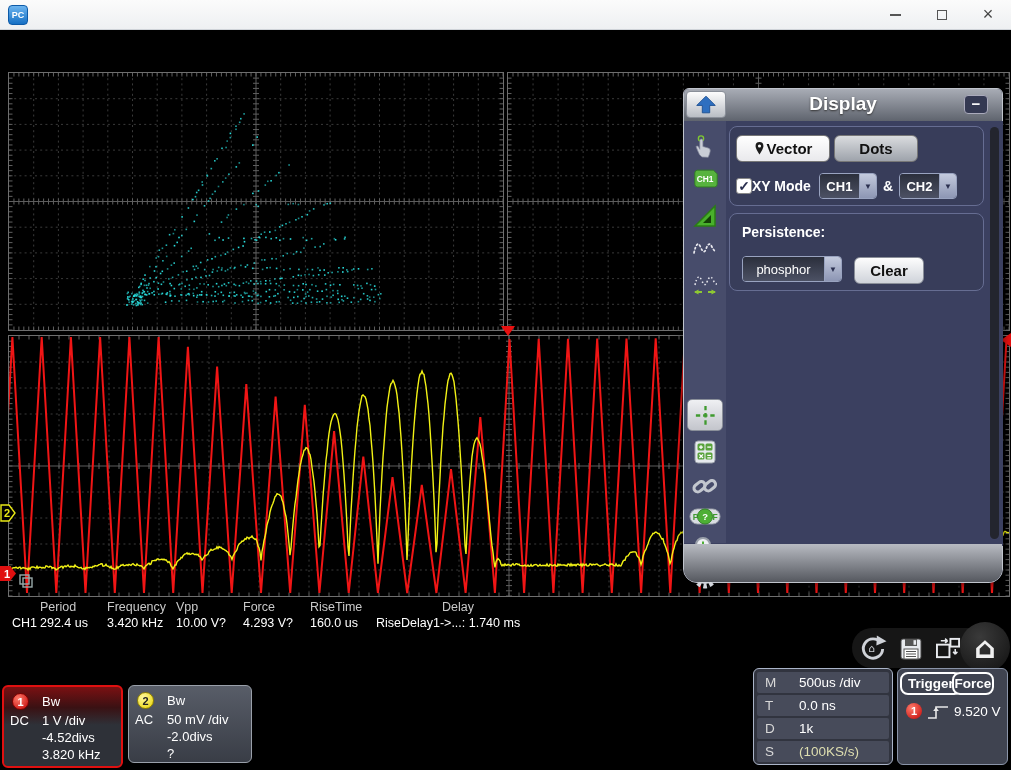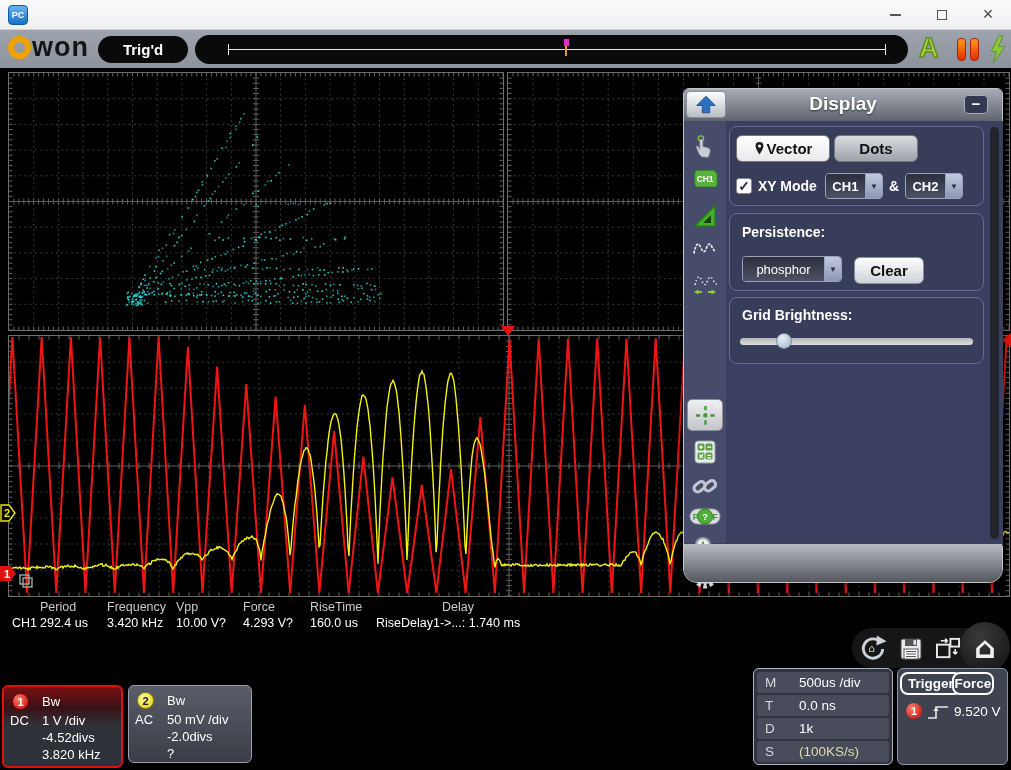--- a/index.html
+++ b/index.html
@@ -158,44 +158,20 @@
     <div id="pc-icon">PC</div>
     <div class="winbtn" id="btn-min" style="left:873px;">
         <span></span>
       </div>
     <div class="winbtn" id="btn-max" style="left:920px;">
         <span></span>
       </div>
     <div class="winbtn" id="btn-close" style="left:966px;font-size:18px;">×</div>
   </div>
 
-  <div id="toolbar">
-    <div id="logo">
-      <span class="logo-ring"></span>
-        <span class="logo-text">won</span>
-    </div>
-    <div id="trig-pill">Trig'd</div>
-    <div id="pos-pill">
-      <div id="pos-line"></div>
-      <div class="pos-endtick" style="left:33px;"></div>
-      <div class="pos-endtick" style="left:690px;"></div>
-      <div id="pos-trig-marker" style="left:369px;"></div>
-      <div id="pos-trig-tick" style="left:370px;"></div>
-    </div>
-    <div id="auto-btn">A</div>
-    <div id="pause-btn">
-      <span class="pause-bar"></span>
-        <span class="pause-bar"></span>
-    </div>
-    <div id="force-acq-btn">
-      <svg width="20" height="29" viewBox="0 0 20 30">
-          <polygon points="11,1 3,17 8.5,17 5,29 17,12 10.5,12 15,1" fill="#8dc63f" stroke="#5f9420" stroke-width="1"></polygon>
-        </svg>
-    </div>
-  </div>
 
   <div id="stage">
 
     <div class="gridwin" style="left:8px;top:4px;width:496px;height:259px;">
       <svg id="xy-svg" class="gridsvg" width="494" height="257" viewBox="0 0 494 257">
           <path d="M24.7 0V257M49.4 0V257M74.1 0V257M98.8 0V257M123.5 0V257M148.2 0V257M172.9 0V257M197.6 0V257M222.29999999999998 0V257M271.7 0V257M296.4 0V257M321.09999999999997 0V257M345.8 0V257M370.5 0V257M395.2 0V257M419.9 0V257M444.59999999999997 0V257M469.3 0V257M0 25.7H494M0 51.4H494M0 77.1H494M0 102.8H494M0 154.2H494M0 179.9H494M0 205.6H494M0 231.29999999999998H494" stroke="#3a3a3a" fill="none" stroke-width="1" stroke-dasharray="2 3.2"></path>
           <path d="M247 0V257M0 128.5H494" stroke="#5c5c5c" fill="none" stroke-width="1"></path>
           <path d="M4.9399999999999995 125.5V131.5M4.9399999999999995 0V3.5M4.9399999999999995 253.5V257M9.879999999999999 125.5V131.5M9.879999999999999 0V3.5M9.879999999999999 253.5V257M14.819999999999999 125.5V131.5M14.819999999999999 0V3.5M14.819999999999999 253.5V257M19.759999999999998 125.5V131.5M19.759999999999998 0V3.5M19.759999999999998 253.5V257M24.699999999999996 125.5V131.5M24.699999999999996 0V3.5M24.699999999999996 253.5V257M29.639999999999993 125.5V131.5M29.639999999999993 0V3.5M29.639999999999993 253.5V257M34.57999999999999 125.5V131.5M34.57999999999999 0V3.5M34.57999999999999 253.5V257M39.51999999999999 125.5V131.5M39.51999999999999 0V3.5M39.51999999999999 253.5V257M44.45999999999999 125.5V131.5M44.45999999999999 0V3.5M44.45999999999999 253.5V257M49.399999999999984 125.5V131.5M49.399999999999984 0V3.5M49.399999999999984 253.5V257M54.33999999999998 125.5V131.5M54.33999999999998 0V3.5M54.33999999999998 253.5V257M59.27999999999998 125.5V131.5M59.27999999999998 0V3.5M59.27999999999998 253.5V257M64.21999999999998 125.5V131.5M64.21999999999998 0V3.5M64.21999999999998 253.5V257M69.15999999999998 125.5V131.5M69.15999999999998 0V3.5M69.15999999999998 253.5V257M74.09999999999998 125.5V131.5M74.09999999999998 0V3.5M74.09999999999998 253.5V257M79.03999999999998 125.5V131.5M79.03999999999998 0V3.5M79.03999999999998 253.5V257M83.97999999999998 125.5V131.5M83.97999999999998 0V3.5M83.97999999999998 253.5V257M88.91999999999997 125.5V131.5M88.91999999999997 0V3.5M88.91999999999997 253.5V257M93.85999999999997 125.5V131.5M93.85999999999997 0V3.5M93.85999999999997 253.5V257M98.79999999999997 125.5V131.5M98.79999999999997 0V3.5M98.79999999999997 253.5V257M103.73999999999997 125.5V131.5M103.73999999999997 0V3.5M103.73999999999997 253.5V257M108.67999999999996 125.5V131.5M108.67999999999996 0V3.5M108.67999999999996 253.5V257M113.61999999999996 125.5V131.5M113.61999999999996 0V3.5M113.61999999999996 253.5V257M118.55999999999996 125.5V131.5M118.55999999999996 0V3.5M118.55999999999996 253.5V257M123.49999999999996 125.5V131.5M123.49999999999996 0V3.5M123.49999999999996 253.5V257M128.43999999999997 125.5V131.5M128.43999999999997 0V3.5M128.43999999999997 253.5V257M133.37999999999997 125.5V131.5M133.37999999999997 0V3.5M133.37999999999997 253.5V257M138.31999999999996 125.5V131.5M138.31999999999996 0V3.5M138.31999999999996 253.5V257M143.25999999999996 125.5V131.5M143.25999999999996 0V3.5M143.25999999999996 253.5V257M148.19999999999996 125.5V131.5M148.19999999999996 0V3.5M148.19999999999996 253.5V257M153.13999999999996 125.5V131.5M153.13999999999996 0V3.5M153.13999999999996 253.5V257M158.07999999999996 125.5V131.5M158.07999999999996 0V3.5M158.07999999999996 253.5V257M163.01999999999995 125.5V131.5M163.01999999999995 0V3.5M163.01999999999995 253.5V257M167.95999999999995 125.5V131.5M167.95999999999995 0V3.5M167.95999999999995 253.5V257M172.89999999999995 125.5V131.5M172.89999999999995 0V3.5M172.89999999999995 253.5V257M177.83999999999995 125.5V131.5M177.83999999999995 0V3.5M177.83999999999995 253.5V257M182.77999999999994 125.5V131.5M182.77999999999994 0V3.5M182.77999999999994 253.5V257M187.71999999999994 125.5V131.5M187.71999999999994 0V3.5M187.71999999999994 253.5V257M192.65999999999994 125.5V131.5M192.65999999999994 0V3.5M192.65999999999994 253.5V257M197.59999999999994 125.5V131.5M197.59999999999994 0V3.5M197.59999999999994 253.5V257M202.53999999999994 125.5V131.5M202.53999999999994 0V3.5M202.53999999999994 253.5V257M207.47999999999993 125.5V131.5M207.47999999999993 0V3.5M207.47999999999993 253.5V257M212.41999999999993 125.5V131.5M212.41999999999993 0V3.5M212.41999999999993 253.5V257M217.35999999999993 125.5V131.5M217.35999999999993 0V3.5M217.35999999999993 253.5V257M222.29999999999993 125.5V131.5M222.29999999999993 0V3.5M222.29999999999993 253.5V257M227.23999999999992 125.5V131.5M227.23999999999992 0V3.5M227.23999999999992 253.5V257M232.17999999999992 125.5V131.5M232.17999999999992 0V3.5M232.17999999999992 253.5V257M237.11999999999992 125.5V131.5M237.11999999999992 0V3.5M237.11999999999992 253.5V257M242.05999999999992 125.5V131.5M242.05999999999992 0V3.5M242.05999999999992 253.5V257M246.99999999999991 125.5V131.5M246.99999999999991 0V3.5M246.99999999999991 253.5V257M251.9399999999999 125.5V131.5M251.9399999999999 0V3.5M251.9399999999999 253.5V257M256.87999999999994 125.5V131.5M256.87999999999994 0V3.5M256.87999999999994 253.5V257M261.81999999999994 125.5V131.5M261.81999999999994 0V3.5M261.81999999999994 253.5V257M266.75999999999993 125.5V131.5M266.75999999999993 0V3.5M266.75999999999993 253.5V257M271.69999999999993 125.5V131.5M271.69999999999993 0V3.5M271.69999999999993 253.5V257M276.63999999999993 125.5V131.5M276.63999999999993 0V3.5M276.63999999999993 253.5V257M281.5799999999999 125.5V131.5M281.5799999999999 0V3.5M281.5799999999999 253.5V257M286.5199999999999 125.5V131.5M286.5199999999999 0V3.5M286.5199999999999 253.5V257M291.4599999999999 125.5V131.5M291.4599999999999 0V3.5M291.4599999999999 253.5V257M296.3999999999999 125.5V131.5M296.3999999999999 0V3.5M296.3999999999999 253.5V257M301.3399999999999 125.5V131.5M301.3399999999999 0V3.5M301.3399999999999 253.5V257M306.2799999999999 125.5V131.5M306.2799999999999 0V3.5M306.2799999999999 253.5V257M311.2199999999999 125.5V131.5M311.2199999999999 0V3.5M311.2199999999999 253.5V257M316.1599999999999 125.5V131.5M316.1599999999999 0V3.5M316.1599999999999 253.5V257M321.0999999999999 125.5V131.5M321.0999999999999 0V3.5M321.0999999999999 253.5V257M326.0399999999999 125.5V131.5M326.0399999999999 0V3.5M326.0399999999999 253.5V257M330.9799999999999 125.5V131.5M330.9799999999999 0V3.5M330.9799999999999 253.5V257M335.9199999999999 125.5V131.5M335.9199999999999 0V3.5M335.9199999999999 253.5V257M340.8599999999999 125.5V131.5M340.8599999999999 0V3.5M340.8599999999999 253.5V257M345.7999999999999 125.5V131.5M345.7999999999999 0V3.5M345.7999999999999 253.5V257M350.7399999999999 125.5V131.5M350.7399999999999 0V3.5M350.7399999999999 253.5V257M355.6799999999999 125.5V131.5M355.6799999999999 0V3.5M355.6799999999999 253.5V257M360.6199999999999 125.5V131.5M360.6199999999999 0V3.5M360.6199999999999 253.5V257M365.5599999999999 125.5V131.5M365.5599999999999 0V3.5M365.5599999999999 253.5V257M370.4999999999999 125.5V131.5M370.4999999999999 0V3.5M370.4999999999999 253.5V257M375.4399999999999 125.5V131.5M375.4399999999999 0V3.5M375.4399999999999 253.5V257M380.3799999999999 125.5V131.5M380.3799999999999 0V3.5M380.3799999999999 253.5V257M385.3199999999999 125.5V131.5M385.3199999999999 0V3.5M385.3199999999999 253.5V257M390.2599999999999 125.5V131.5M390.2599999999999 0V3.5M390.2599999999999 253.5V257M395.1999999999999 125.5V131.5M395.1999999999999 0V3.5M395.1999999999999 253.5V257M400.1399999999999 125.5V131.5M400.1399999999999 0V3.5M400.1399999999999 253.5V257M405.07999999999987 125.5V131.5M405.07999999999987 0V3.5M405.07999999999987 253.5V257M410.01999999999987 125.5V131.5M410.01999999999987 0V3.5M410.01999999999987 253.5V257M414.95999999999987 125.5V131.5M414.95999999999987 0V3.5M414.95999999999987 253.5V257M419.89999999999986 125.5V131.5M419.89999999999986 0V3.5M419.89999999999986 253.5V257M424.83999999999986 125.5V131.5M424.83999999999986 0V3.5M424.83999999999986 253.5V257M429.77999999999986 125.5V131.5M429.77999999999986 0V3.5M429.77999999999986 253.5V257M434.71999999999986 125.5V131.5M434.71999999999986 0V3.5M434.71999999999986 253.5V257M439.65999999999985 125.5V131.5M439.65999999999985 0V3.5M439.65999999999985 253.5V257M444.59999999999985 125.5V131.5M444.59999999999985 0V3.5M444.59999999999985 253.5V257M449.53999999999985 125.5V131.5M449.53999999999985 0V3.5M449.53999999999985 253.5V257M454.47999999999985 125.5V131.5M454.47999999999985 0V3.5M454.47999999999985 253.5V257M459.41999999999985 125.5V131.5M459.41999999999985 0V3.5M459.41999999999985 253.5V257M464.35999999999984 125.5V131.5M464.35999999999984 0V3.5M464.35999999999984 253.5V257M469.29999999999984 125.5V131.5M469.29999999999984 0V3.5M469.29999999999984 253.5V257M474.23999999999984 125.5V131.5M474.23999999999984 0V3.5M474.23999999999984 253.5V257M479.17999999999984 125.5V131.5M479.17999999999984 0V3.5M479.17999999999984 253.5V257M484.11999999999983 125.5V131.5M484.11999999999983 0V3.5M484.11999999999983 253.5V257M489.05999999999983 125.5V131.5M489.05999999999983 0V3.5M489.05999999999983 253.5V257M493.99999999999983 125.5V131.5M493.99999999999983 0V3.5M493.99999999999983 253.5V257M244 5.14H250M0 5.14H3.5M490.5 5.14H494M244 10.28H250M0 10.28H3.5M490.5 10.28H494M244 15.419999999999998H250M0 15.419999999999998H3.5M490.5 15.419999999999998H494M244 20.56H250M0 20.56H3.5M490.5 20.56H494M244 25.7H250M0 25.7H3.5M490.5 25.7H494M244 30.84H250M0 30.84H3.5M490.5 30.84H494M244 35.98H250M0 35.98H3.5M490.5 35.98H494M244 41.12H250M0 41.12H3.5M490.5 41.12H494M244 46.26H250M0 46.26H3.5M490.5 46.26H494M244 51.4H250M0 51.4H3.5M490.5 51.4H494M244 56.54H250M0 56.54H3.5M490.5 56.54H494M244 61.68H250M0 61.68H3.5M490.5 61.68H494M244 66.82H250M0 66.82H3.5M490.5 66.82H494M244 71.96H250M0 71.96H3.5M490.5 71.96H494M244 77.1H250M0 77.1H3.5M490.5 77.1H494M244 82.24H250M0 82.24H3.5M490.5 82.24H494M244 87.38H250M0 87.38H3.5M490.5 87.38H494M244 92.52H250M0 92.52H3.5M490.5 92.52H494M244 97.66H250M0 97.66H3.5M490.5 97.66H494M244 102.8H250M0 102.8H3.5M490.5 102.8H494M244 107.94H250M0 107.94H3.5M490.5 107.94H494M244 113.08H250M0 113.08H3.5M490.5 113.08H494M244 118.22H250M0 118.22H3.5M490.5 118.22H494M244 123.36H250M0 123.36H3.5M490.5 123.36H494M244 128.5H250M0 128.5H3.5M490.5 128.5H494M244 133.64H250M0 133.64H3.5M490.5 133.64H494M244 138.77999999999997H250M0 138.77999999999997H3.5M490.5 138.77999999999997H494M244 143.91999999999996H250M0 143.91999999999996H3.5M490.5 143.91999999999996H494M244 149.05999999999995H250M0 149.05999999999995H3.5M490.5 149.05999999999995H494M244 154.19999999999993H250M0 154.19999999999993H3.5M490.5 154.19999999999993H494M244 159.33999999999992H250M0 159.33999999999992H3.5M490.5 159.33999999999992H494M244 164.4799999999999H250M0 164.4799999999999H3.5M490.5 164.4799999999999H494M244 169.6199999999999H250M0 169.6199999999999H3.5M490.5 169.6199999999999H494M244 174.75999999999988H250M0 174.75999999999988H3.5M490.5 174.75999999999988H494M244 179.89999999999986H250M0 179.89999999999986H3.5M490.5 179.89999999999986H494M244 185.03999999999985H250M0 185.03999999999985H3.5M490.5 185.03999999999985H494M244 190.17999999999984H250M0 190.17999999999984H3.5M490.5 190.17999999999984H494M244 195.31999999999982H250M0 195.31999999999982H3.5M490.5 195.31999999999982H494M244 200.4599999999998H250M0 200.4599999999998H3.5M490.5 200.4599999999998H494M244 205.5999999999998H250M0 205.5999999999998H3.5M490.5 205.5999999999998H494M244 210.73999999999978H250M0 210.73999999999978H3.5M490.5 210.73999999999978H494M244 215.87999999999977H250M0 215.87999999999977H3.5M490.5 215.87999999999977H494M244 221.01999999999975H250M0 221.01999999999975H3.5M490.5 221.01999999999975H494M244 226.15999999999974H250M0 226.15999999999974H3.5M490.5 226.15999999999974H494M244 231.29999999999973H250M0 231.29999999999973H3.5M490.5 231.29999999999973H494M244 236.4399999999997H250M0 236.4399999999997H3.5M490.5 236.4399999999997H494M244 241.5799999999997H250M0 241.5799999999997H3.5M490.5 241.5799999999997H494M244 246.7199999999997H250M0 246.7199999999997H3.5M490.5 246.7199999999997H494M244 251.85999999999967H250M0 251.85999999999967H3.5M490.5 251.85999999999967H494M244 256.99999999999966H250M0 256.99999999999966H3.5M490.5 256.99999999999966H494" stroke="#606060" fill="none" stroke-width="1"></path>
           <rect x="124.8" y="222.2" width="1.6" height="1.6" fill="#2ae0e0" opacity="0.85"></rect>
           <rect x="129.0" y="213.6" width="1.6" height="1.6" fill="#2ae0e0" opacity="0.94"></rect>
@@ -848,21 +824,21 @@
           <div id="vector-btn">
             <svg width="11" height="15" viewBox="0 0 12 16">
               <path d="M6 1 a4.3 4.3 0 0 1 4.3 4.3 c0 3.1 -4.3 9.2 -4.3 9.2 s-4.3 -6.1 -4.3 -9.2 A4.3 4.3 0 0 1 6 1 Z" fill="#1c1c1c"></path>
               <circle cx="6" cy="5.3" r="1.7" fill="#fff"></circle>
               </svg>
             <span>Vector</span>
           </div>
           <div id="dots-btn">Dots</div>
           <div id="xy-row">
             <div id="xy-checkbox">✓</div>
-            <span class="seclabel" style="margin-left:6px;">XY Mode</span>
+            <span class="seclabel" style="margin-left:0;">XY Mode</span>
             <div class="dropdown" style="width:58px;margin-left:8px;">
               <div class="dd-val">CH1</div>
               <div class="dd-arrow">▼</div>
             </div>
             <span class="seclabel" style="margin:0 6px;">&amp;</span>
             <div class="dropdown" style="width:58px;">
               <div class="dd-val">CH2</div>
               <div class="dd-arrow">▼</div>
             </div>
           </div>
@@ -870,26 +846,20 @@
 
         <div class="section" style="top:92px;height:78px;">
           <div class="seclabel" style="position:absolute;left:12px;top:10px;text-align:right;">Persistence:</div>
           <div class="dropdown" style="position:absolute;left:12px;top:42px;width:100px;">
             <div class="dd-val" style="font-weight:normal;">phosphor</div>
             <div class="dd-arrow">▼</div>
           </div>
           <div id="clear-btn">Clear</div>
         </div>
 
-        <div class="section" style="top:176px;height:67px;">
-          <div class="seclabel" style="position:absolute;left:12px;top:9px;">Grid Brightness:</div>
-          <div id="gb-track">
-            <div id="gb-thumb" style="left: 35.95px;"></div>
-          </div>
-        </div>
 
         <div id="panel-scrollbar"></div>
       </div>
 
       <div id="panel-cap"></div>
     </div>
 
     <div>
       <span class="mvalue" style="left:12px;top:548px;">CH1</span>
       <span class="mlabel" style="left:40px;top:532px;text-align:center;">Period</span>

